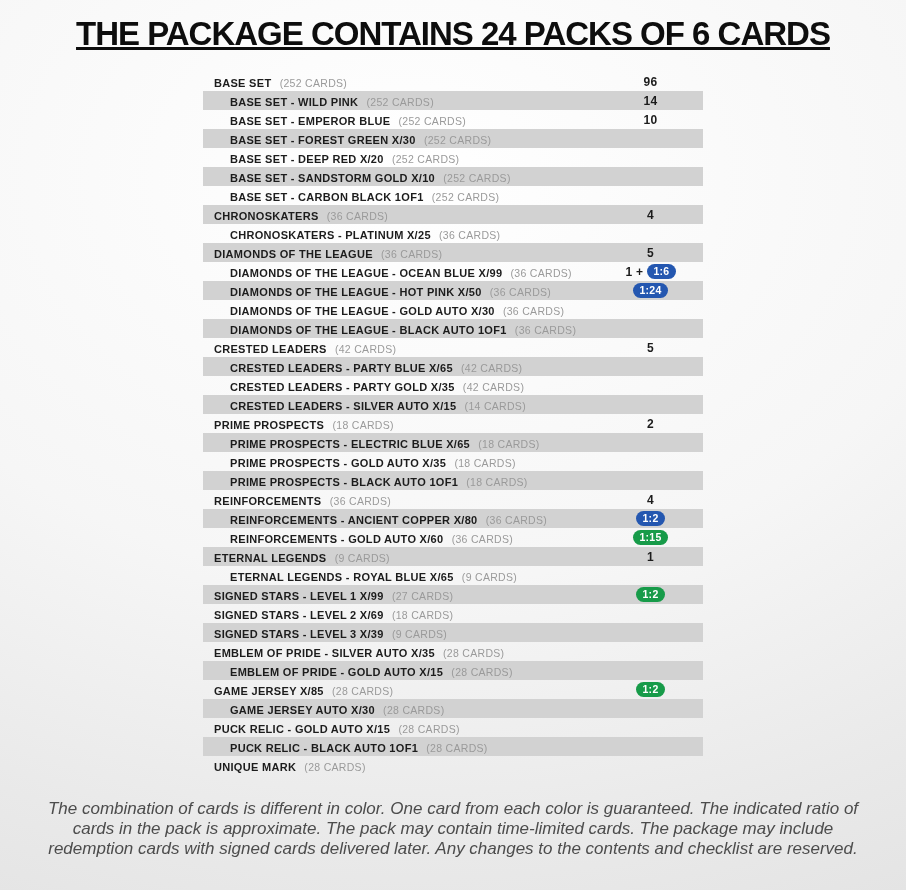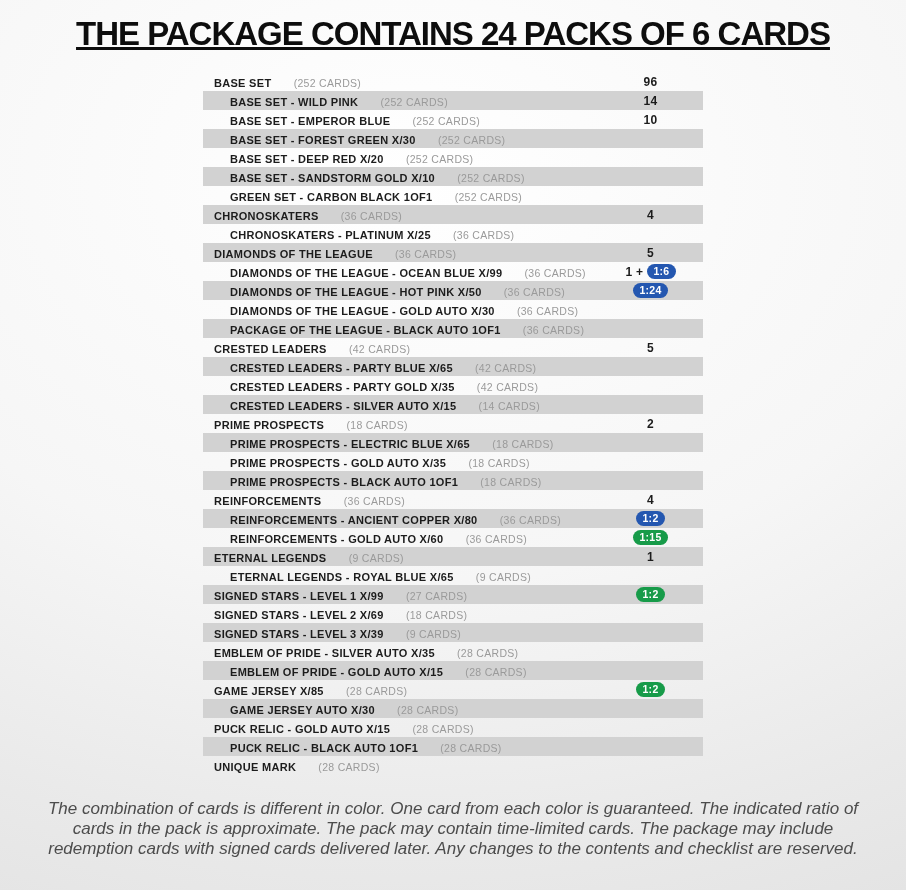--- a/index.html
+++ b/index.html
@@ -26,21 +26,21 @@
   .row.indent .labels { padding-left:27px; }
   .label {
     font-weight:bold;
     font-size:11px;
     letter-spacing:0.3px;
     color:#1c1c1c;
   }
   .cards {
     font-size:10.5px;
     color:#9a9a9a;
-    margin-left:19px;
+    margin-left:5px;
     letter-spacing:0.3px;
   }
   .value {
     width:105px;
     display:flex;
     align-items:center;
     justify-content:center;
     gap:4px;
   }
   .count, .prefix {
@@ -112,21 +112,21 @@
     <div class="value"></div>
   </div>
       <div class="row indent">
     <div class="labels">
       <span class="label">BASE SET - SANDSTORM GOLD X/10</span><span class="cards"> (252 CARDS)</span>
     </div>
     <div class="value"></div>
   </div>
       <div class="row indent">
     <div class="labels">
-      <span class="label">GREEN SET - CARBON BLACK 1OF1</span><span class="cards"> (252 CARDS)</span>
+      <span class="label">BASE SET - CARBON BLACK 1OF1</span><span class="cards"> (252 CARDS)</span>
     </div>
     <div class="value"></div>
   </div>
       <div class="row">
     <div class="labels">
       <span class="label">CHRONOSKATERS</span><span class="cards"> (36 CARDS)</span>
     </div>
     <div class="value">
           <span class="count">4</span>
         </div>
@@ -163,21 +163,21 @@
         </div>
   </div>
       <div class="row indent">
     <div class="labels">
       <span class="label">DIAMONDS OF THE LEAGUE - GOLD AUTO X/30</span><span class="cards"> (36 CARDS)</span>
     </div>
     <div class="value"></div>
   </div>
       <div class="row indent">
     <div class="labels">
-      <span class="label">PACKAGE OF THE LEAGUE - BLACK AUTO 1OF1</span><span class="cards"> (36 CARDS)</span>
+      <span class="label">DIAMONDS OF THE LEAGUE - BLACK AUTO 1OF1</span><span class="cards"> (36 CARDS)</span>
     </div>
     <div class="value"></div>
   </div>
       <div class="row">
     <div class="labels">
       <span class="label">CRESTED LEADERS</span><span class="cards"> (42 CARDS)</span>
     </div>
     <div class="value">
           <span class="count">5</span>
         </div>

